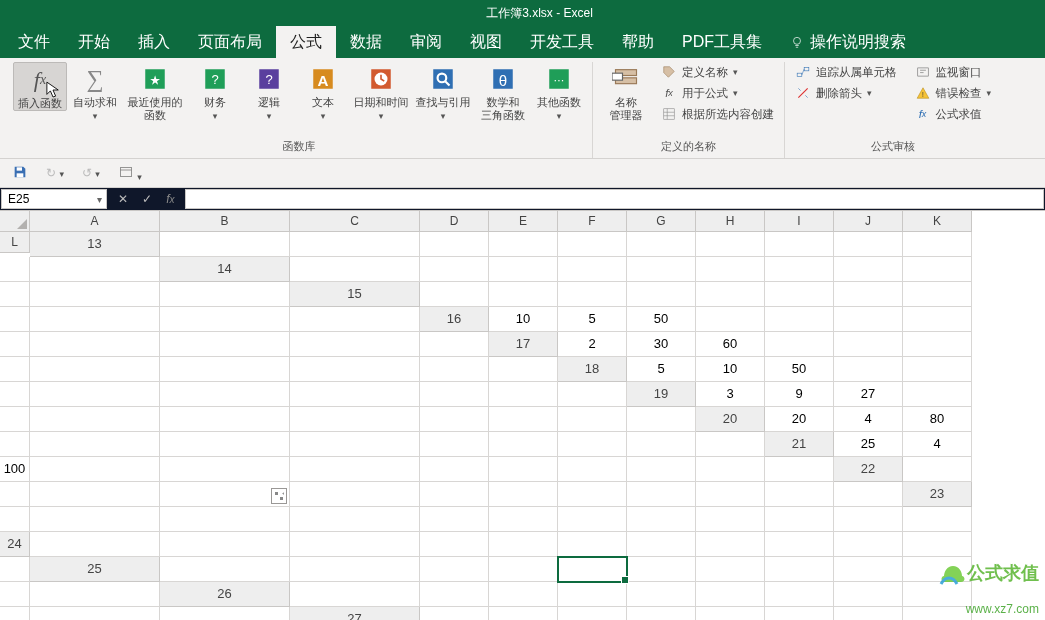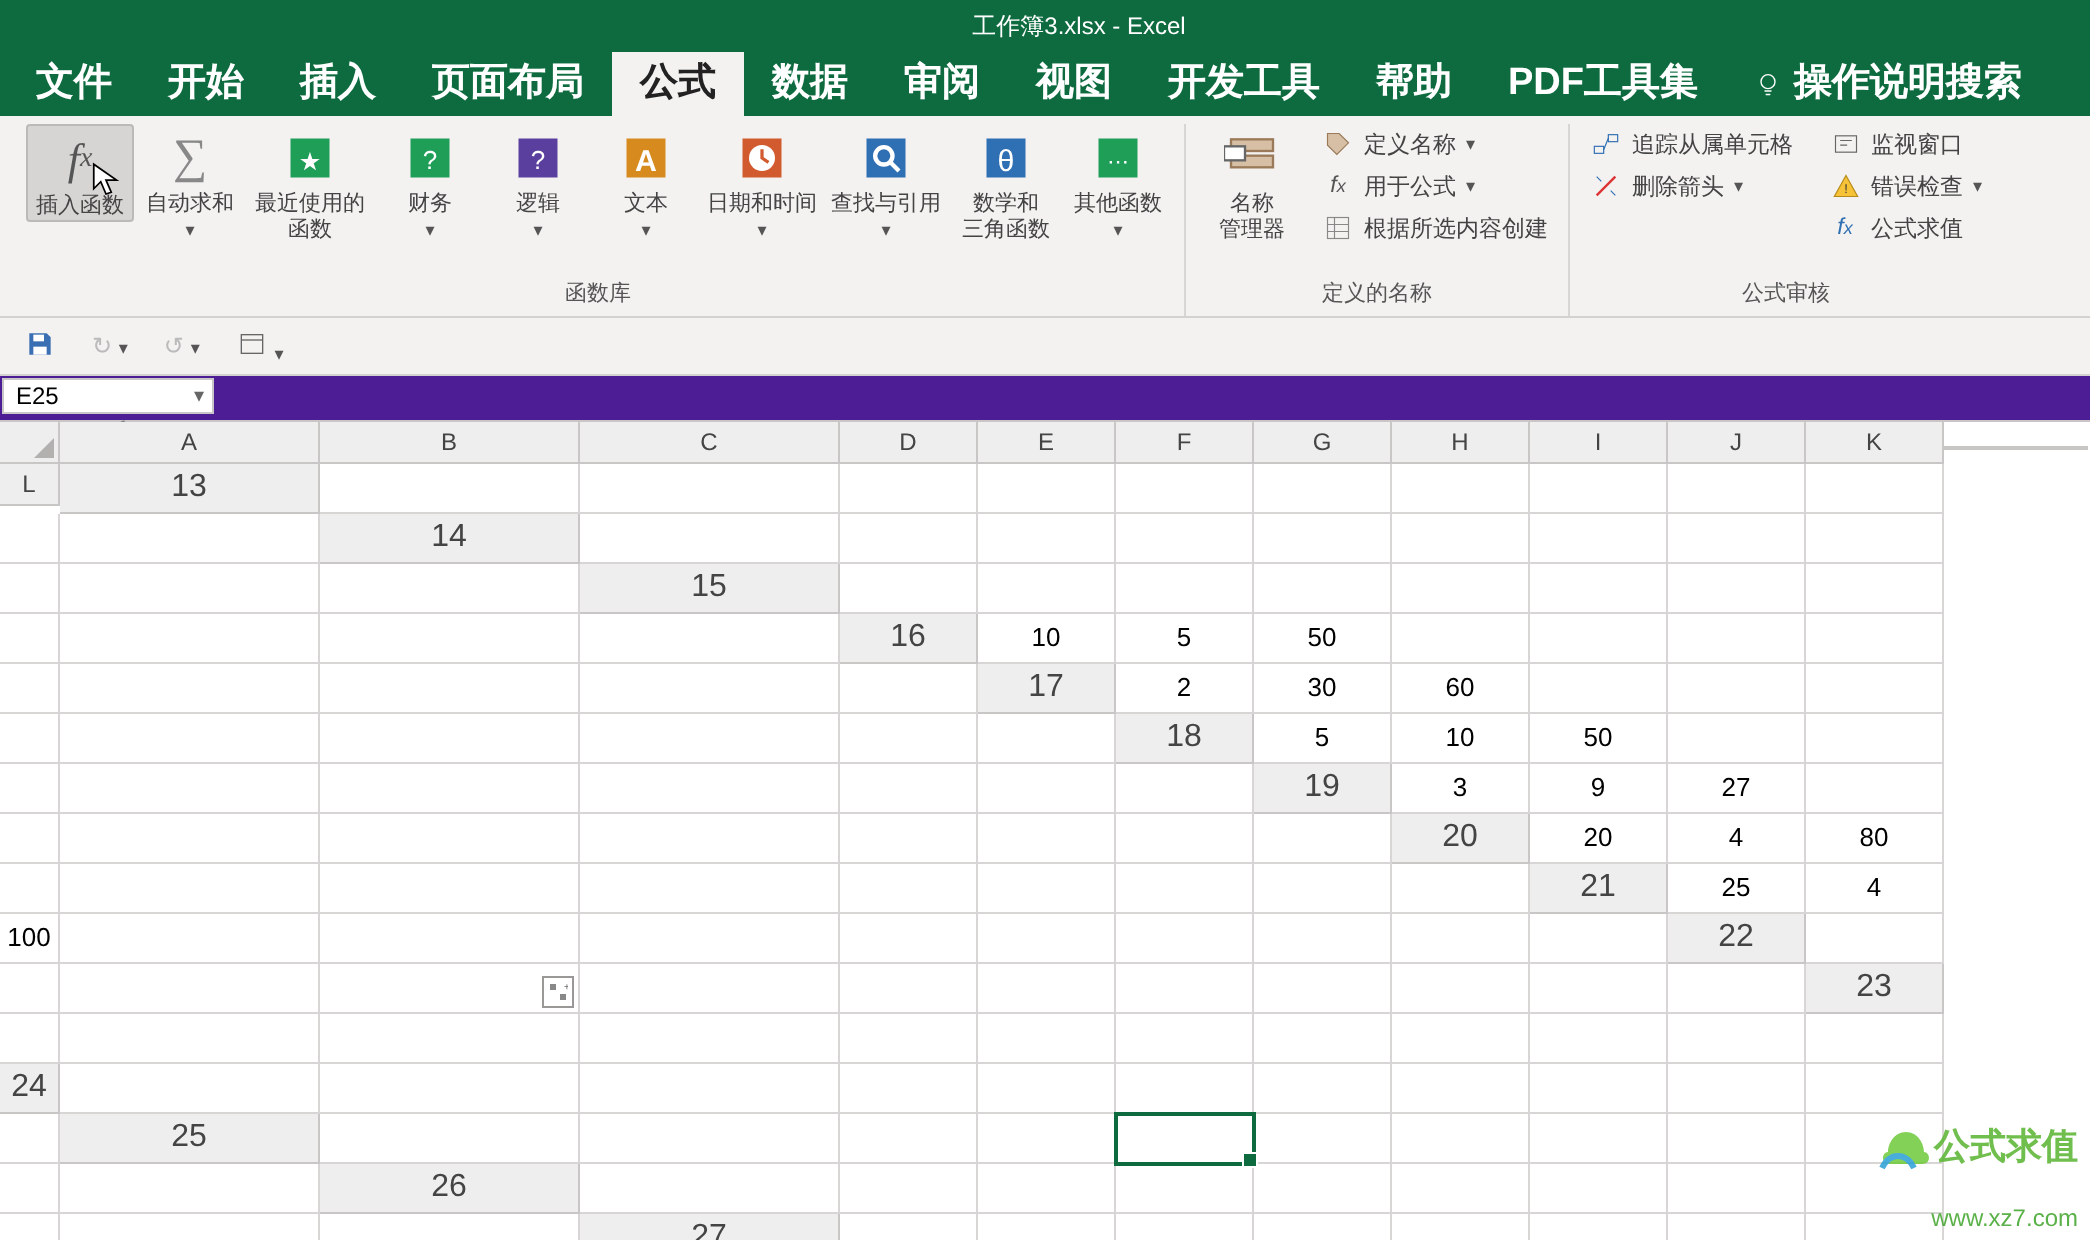--- a/index.html
+++ b/index.html
@@ -34,23 +34,22 @@
     display: flex;
     align-items: flex-end;
     height: 32px;
     padding-left: 4px;
   }
   .tab {
     color: #fff;
     padding: 0 14px;
     height: 32px;
     line-height: 32px;
-    font-size: 19px;
+    font-size: 16px;
     cursor: pointer;
-    font-weight: bold;
   }
   .tab.active {
     background: #f3f2f1;
     color: #222;
   }
   .tab.help {
     display: flex;
     align-items: center;
     gap: 6px;
   }
@@ -147,22 +146,21 @@
     padding: 0 8px;
     gap: 10px;
   }
   .qat .qbtn { color: #555; cursor: pointer; padding: 2px 4px; }
   
   .fbar {
     display: flex;
     align-items: stretch;
     border-bottom: 1px solid #c9c7c5;
     height: 22px;
-    background: #4c1d95;
-    flex-direction: column;
+    background: #0f172a;
   }
   .namebox {
     display: flex;
     align-items: center;
     border: 1px solid #c9c7c5;
     margin: 1px;
     width: 96px;
     padding: 0 4px;
     background: #fff;
   }
@@ -204,21 +202,21 @@
     border-right: 1px solid #c9c7c5;
     border-bottom: 1px solid #c9c7c5;
     text-align: center;
     color: #444;
     font-size: 12px;
   }
   .hd { height: 20px; line-height: 20px; }
   .rh {
     height: 24px;
     line-height: 24px;
-    font-size: 16px;
+    font-size: 13px;
   }
   .corner {
     background: #eee;
     border-right: 1px solid #c9c7c5;
     border-bottom: 1px solid #c9c7c5;
     position: relative;
   }
   .corner::after {
     content: "";
     position: absolute;

